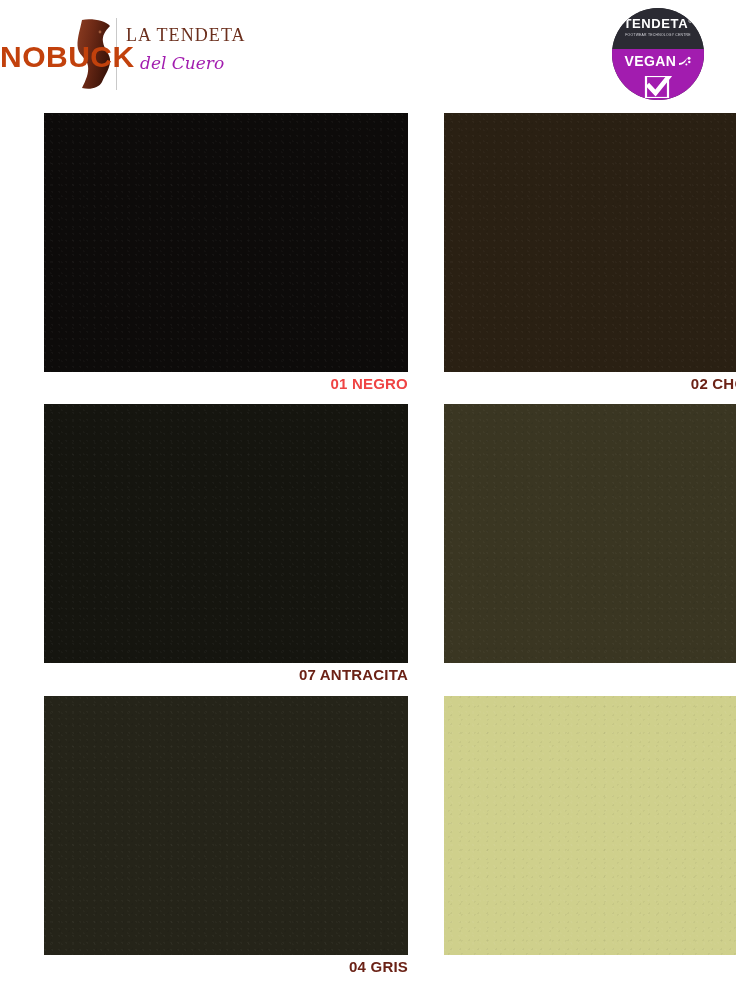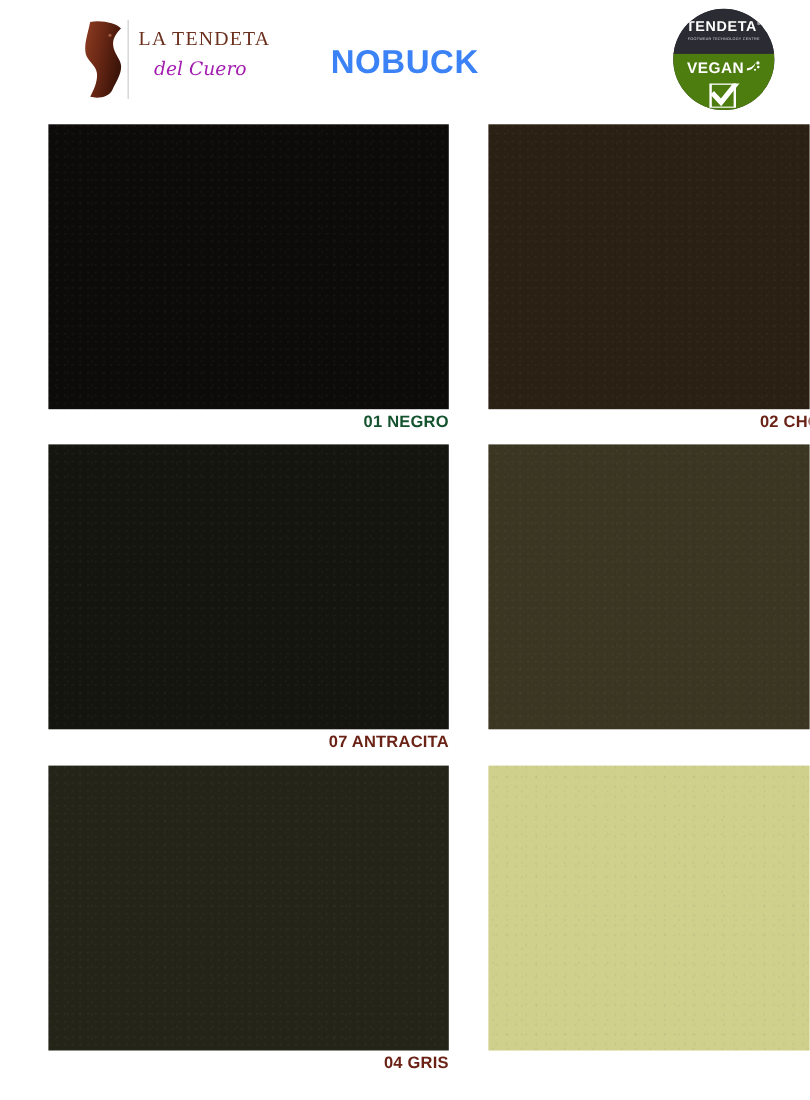--- a/index.html
+++ b/index.html
@@ -73,26 +73,26 @@
     margin-left: 14px;
     white-space: nowrap;
   }
 
   
   .doc-title {
     position: absolute;
     left: 0;
     top: 40px;
     width: 736px;
-    text-align: center;
+    text-align: left;
     font-family: "Liberation Sans", sans-serif;
     font-weight: bold;
     font-size: 30px;
     letter-spacing: 0.5px;
-    color: #3b82f6;
+    color: #c2410c;
   }
 
   
   .badge {
     position: absolute;
     left: 612px;
     top: 8px;
     width: 92px;
     height: 92px;
     border-radius: 50%;
@@ -107,21 +107,21 @@
     height: 41px;
     background: #2b2b33;
     text-align: center;
   }
   .badge-bottom {
     position: absolute;
     left: 0;
     top: 41px;
     width: 92px;
     height: 51px;
-    background: #4d7c0f;
+    background: #a21caf;
     text-align: center;
   }
   .badge-name {
     margin-top: 9px;
     font-family: "Liberation Sans", sans-serif;
     font-weight: bold;
     font-size: 13px;
     letter-spacing: 0.6px;
     color: #ffffff;
     line-height: 1;
@@ -255,21 +255,21 @@
       <svg width="30" height="22" viewBox="0 0 30 22">
         <rect x="3" y="0" width="22" height="22" fill="none" stroke="#ffffff" stroke-width="2.2"></rect>
         <path d="M6 10 L12.5 17 L27 -1" fill="none" stroke="#ffffff" stroke-width="4.6" stroke-linecap="square"></path>
       </svg>
     </div>
   </div>
 </div>
 
 <div class="swatch swatch-col-left swatch-row-1">
   <div class="swatch-chip" style="background-color: rgb(13, 11, 10);"></div>
-  <div class="swatch-label" style="color: #14532d;">01 NEGRO</div>
+  <div class="swatch-label" style="color: #ef4444;">01 NEGRO</div>
 </div>
 
 <div class="swatch swatch-col-right swatch-row-1">
   <div class="swatch-chip" style="background-color: rgb(42, 32, 19);"></div>
   <div class="swatch-label" style="color: rgb(107, 34, 22);">02 CHOCOLATE</div>
 </div>
 
 <div class="swatch swatch-col-left swatch-row-2">
   <div class="swatch-chip" style="background-color: rgb(21, 21, 15);"></div>
   <div class="swatch-label" style="color: rgb(107, 34, 22);">07 ANTRACITA</div>

